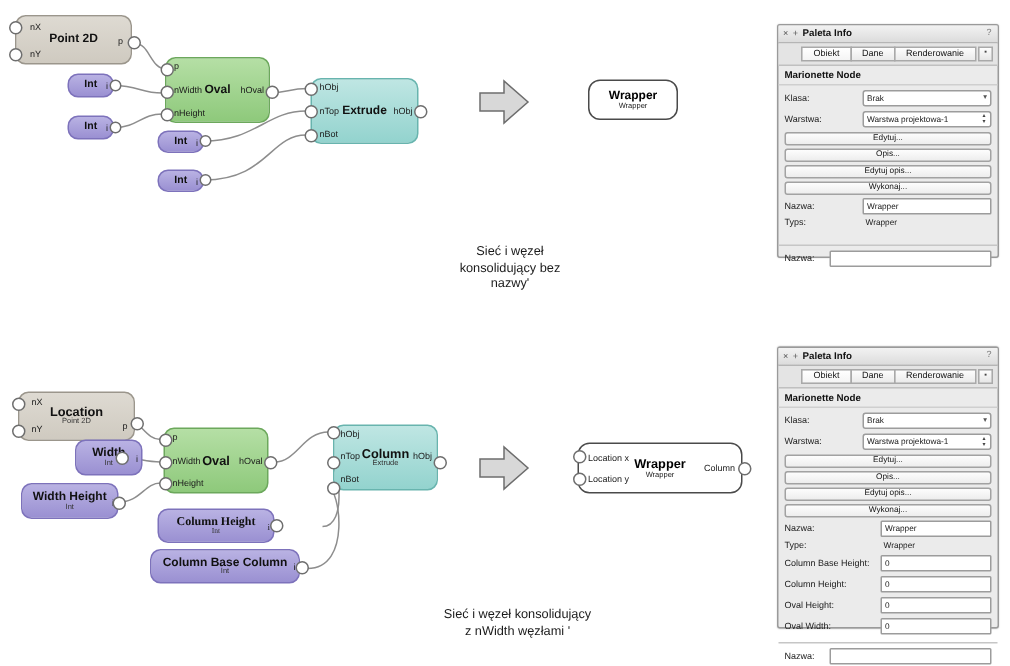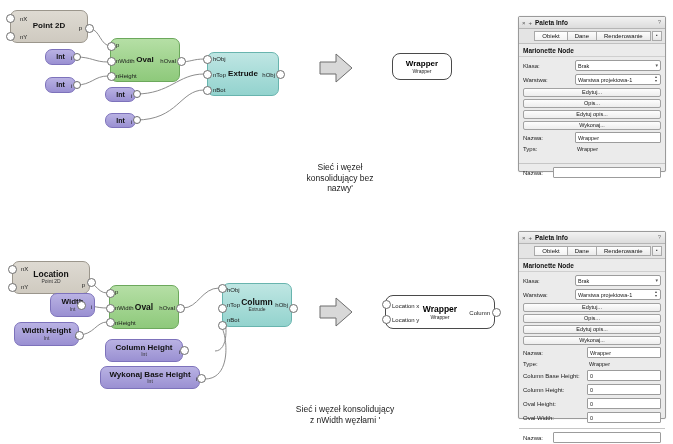--- a/index.html
+++ b/index.html
@@ -378,29 +378,29 @@
 </div>
 <div class="port" style="left:77px; top:301px;"></div>
 
 <div class="node intnode" style="left:14px; top:322px; width:65px; height:24px;">
   <div class="ntitle" style="font-size:8px;">Width Height</div>
   <div class="nsub" style="font-size:5px;">Int</div>
   <div class="plabel" style="right:2px; top:10px;">i</div>
 </div>
 <div class="port" style="left:75px; top:331px;"></div>
 
-<div class="node intnode" style="left:105px; top:339px; width:78px; height:23px;">
+<div class="node intnode" style="left:105px; top:339px; width:78px; height:23px;font-family:Liberation Serif, serif;">
   <div class="ntitle" style="font-size:8px;">Column Height</div>
   <div class="nsub" style="font-size:5px;">Int</div>
   <div class="plabel" style="right:2px; top:9px;">i</div>
 </div>
 <div class="port" style="left:180px; top:346px;"></div>
 
 <div class="node intnode" style="left:100px; top:366px; width:100px; height:23px;">
-  <div class="ntitle" style="font-size:8px;">Wykonaj Base Height</div>
+  <div class="ntitle" style="font-size:8px;">Column Base Column</div>
   <div class="nsub" style="font-size:5px;">Int</div>
   <div class="plabel" style="right:2px; top:9px;">i</div>
 </div>
 <div class="port" style="left:197px; top:374px;"></div>
 
 <div class="wrapbox" style="left:385px; top:295px; width:110px; height:34px;">
   <div class="wtitle" style="font-size:8.5px;">Wrapper</div>
   <div class="wsub" style="font-size:5px;">Wrapper</div>
   <div class="plabel" style="left:6px; top:7px;">Location x</div>
   <div class="plabel" style="left:6px; top:21px;">Location y</div>

